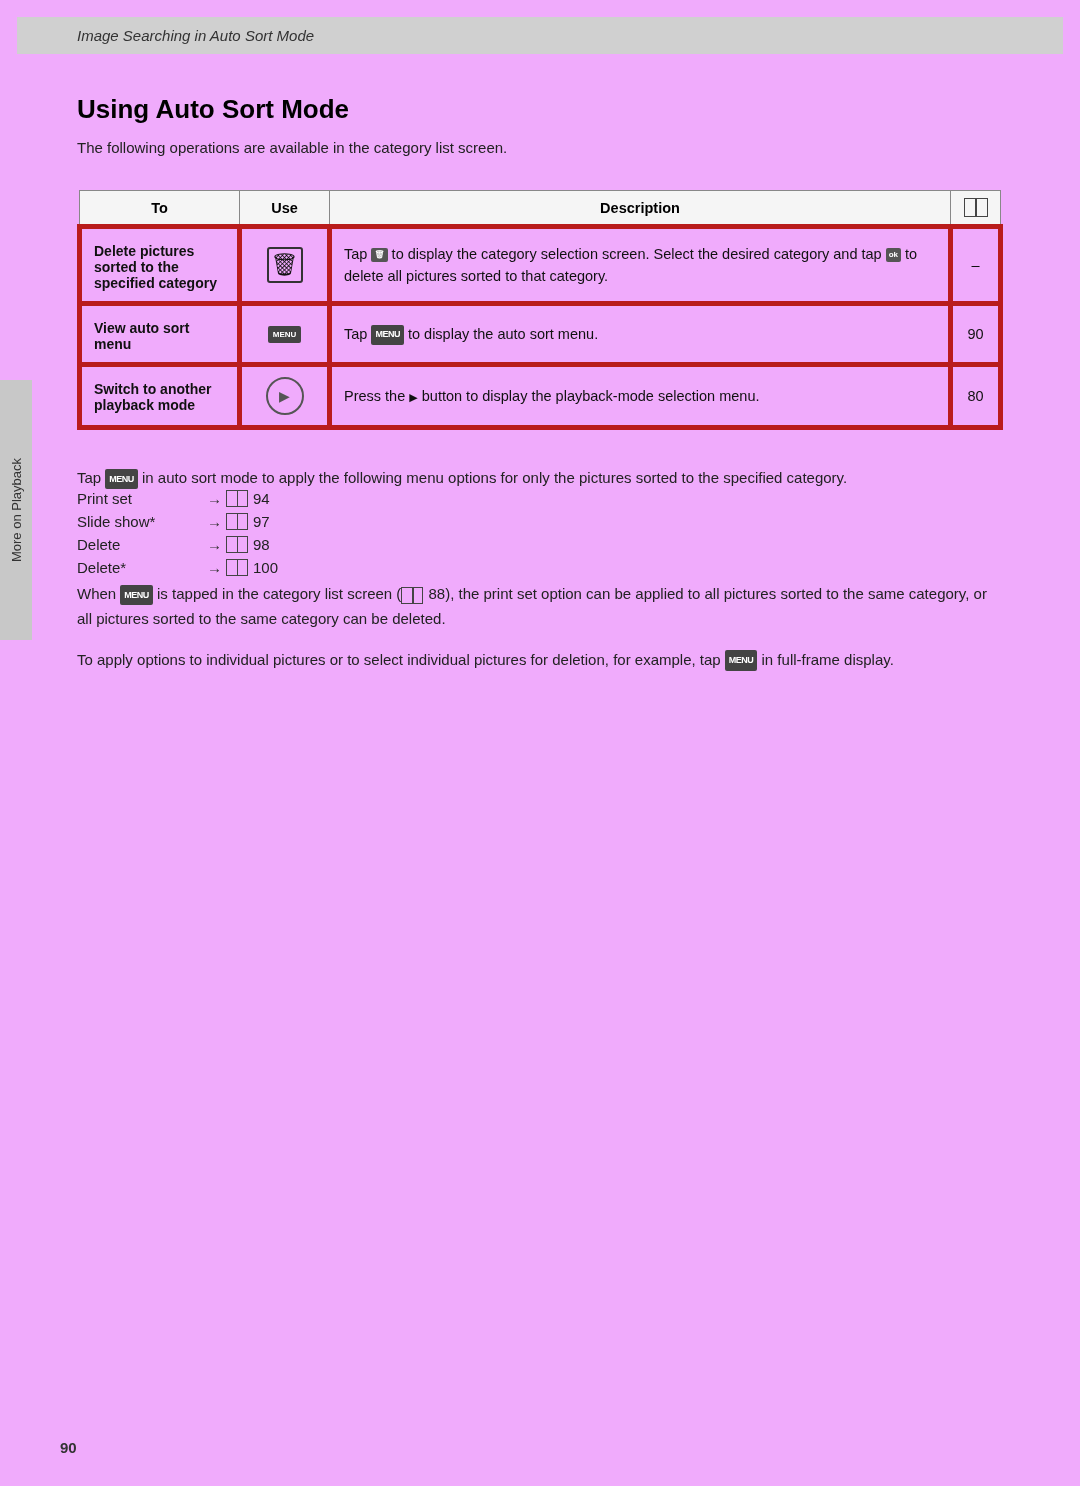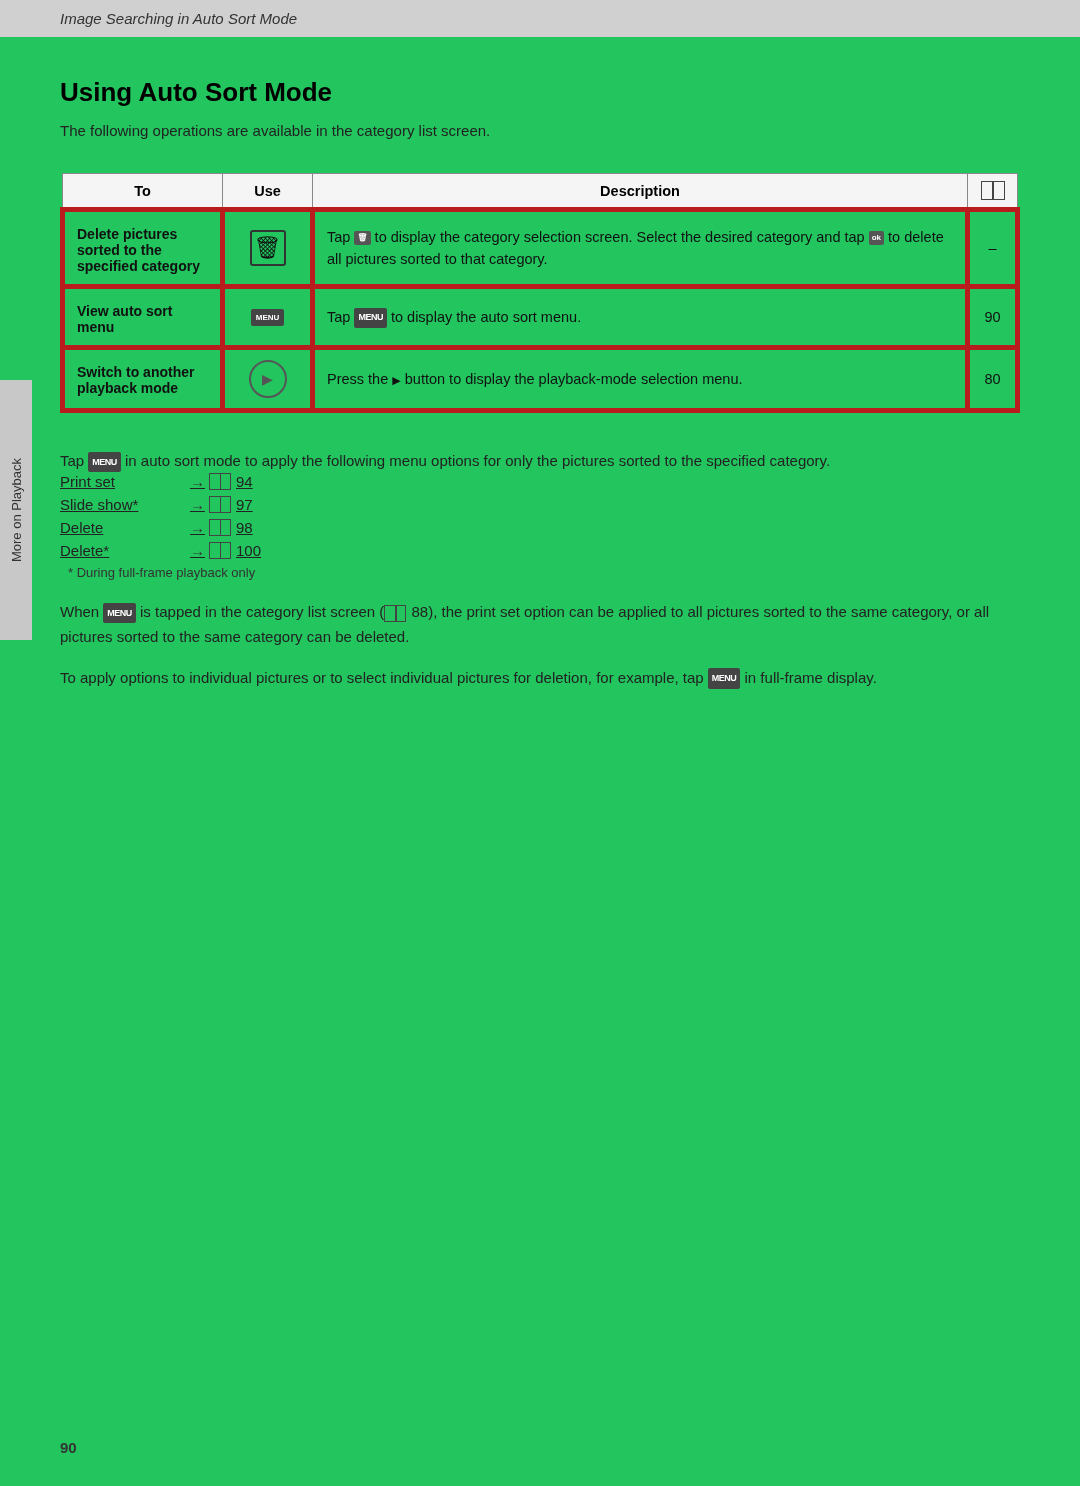--- a/index.html
+++ b/index.html
@@ -9,23 +9,23 @@
       background: #f0f0f0;
       display: flex;
       justify-content: center;
       align-items: flex-start;
       min-height: 100vh;
     }
 
     .page {
       width: 1080px;
       min-height: 1486px;
-      background: #22c55e;
-      position: relative;
-      padding: 0;
+      background: #f0abfc;
+      position: relative;
+      padding: 17px;
       display: flex;
       flex-direction: column;
     }
 
     .top-bar {
       background: #d0d0d0;
       padding: 10px 60px;
       font-size: 15px;
       color: #333;
       font-style: italic;
@@ -273,21 +273,20 @@
     .menu-list {
       margin-bottom: 6px;
     }
 
     .menu-item {
       display: flex;
       align-items: center;
       margin-bottom: 6px;
       font-size: 15px;
       color: #222;
-      text-decoration: underline;
     }
 
     .menu-item-label {
       width: 130px;
     }
 
     .menu-item-ref {
       display: flex;
       align-items: center;
       gap: 4px;
@@ -473,21 +472,20 @@
         <span class="menu-item-label">Delete*</span>
         <span class="menu-item-ref">
           <span class="arrow-icon">→</span>
           <span class="ref-book-icon"></span>
           <span>100</span>
         </span>
       </div>
 
     </div>
 
-    <p class="footnote">*  During full-frame playback only</p>
 
     <p class="para-text">
       When <span class="icon-menu">MENU</span> is tapped in the category list screen (<span class="ref-book-icon"></span> 88), the print set option can be applied to all pictures sorted to the same category, or all pictures sorted to the same category can be deleted.
     </p>
 
     <p class="para-text">
       To apply options to individual pictures or to select individual pictures for deletion, for example, tap <span class="icon-menu">MENU</span> in full-frame display.
     </p>
 
   </div>

